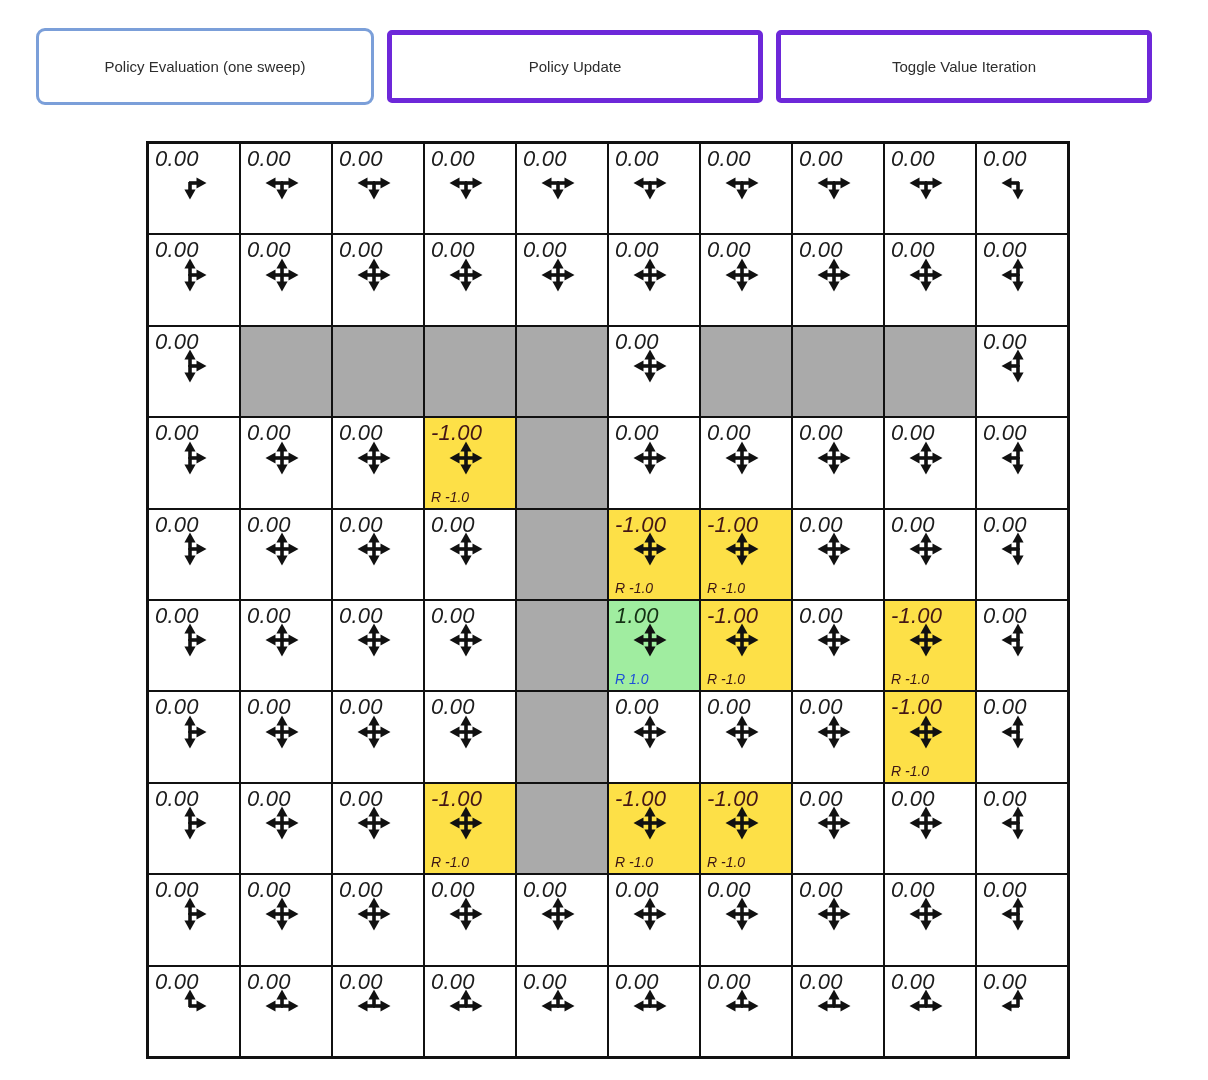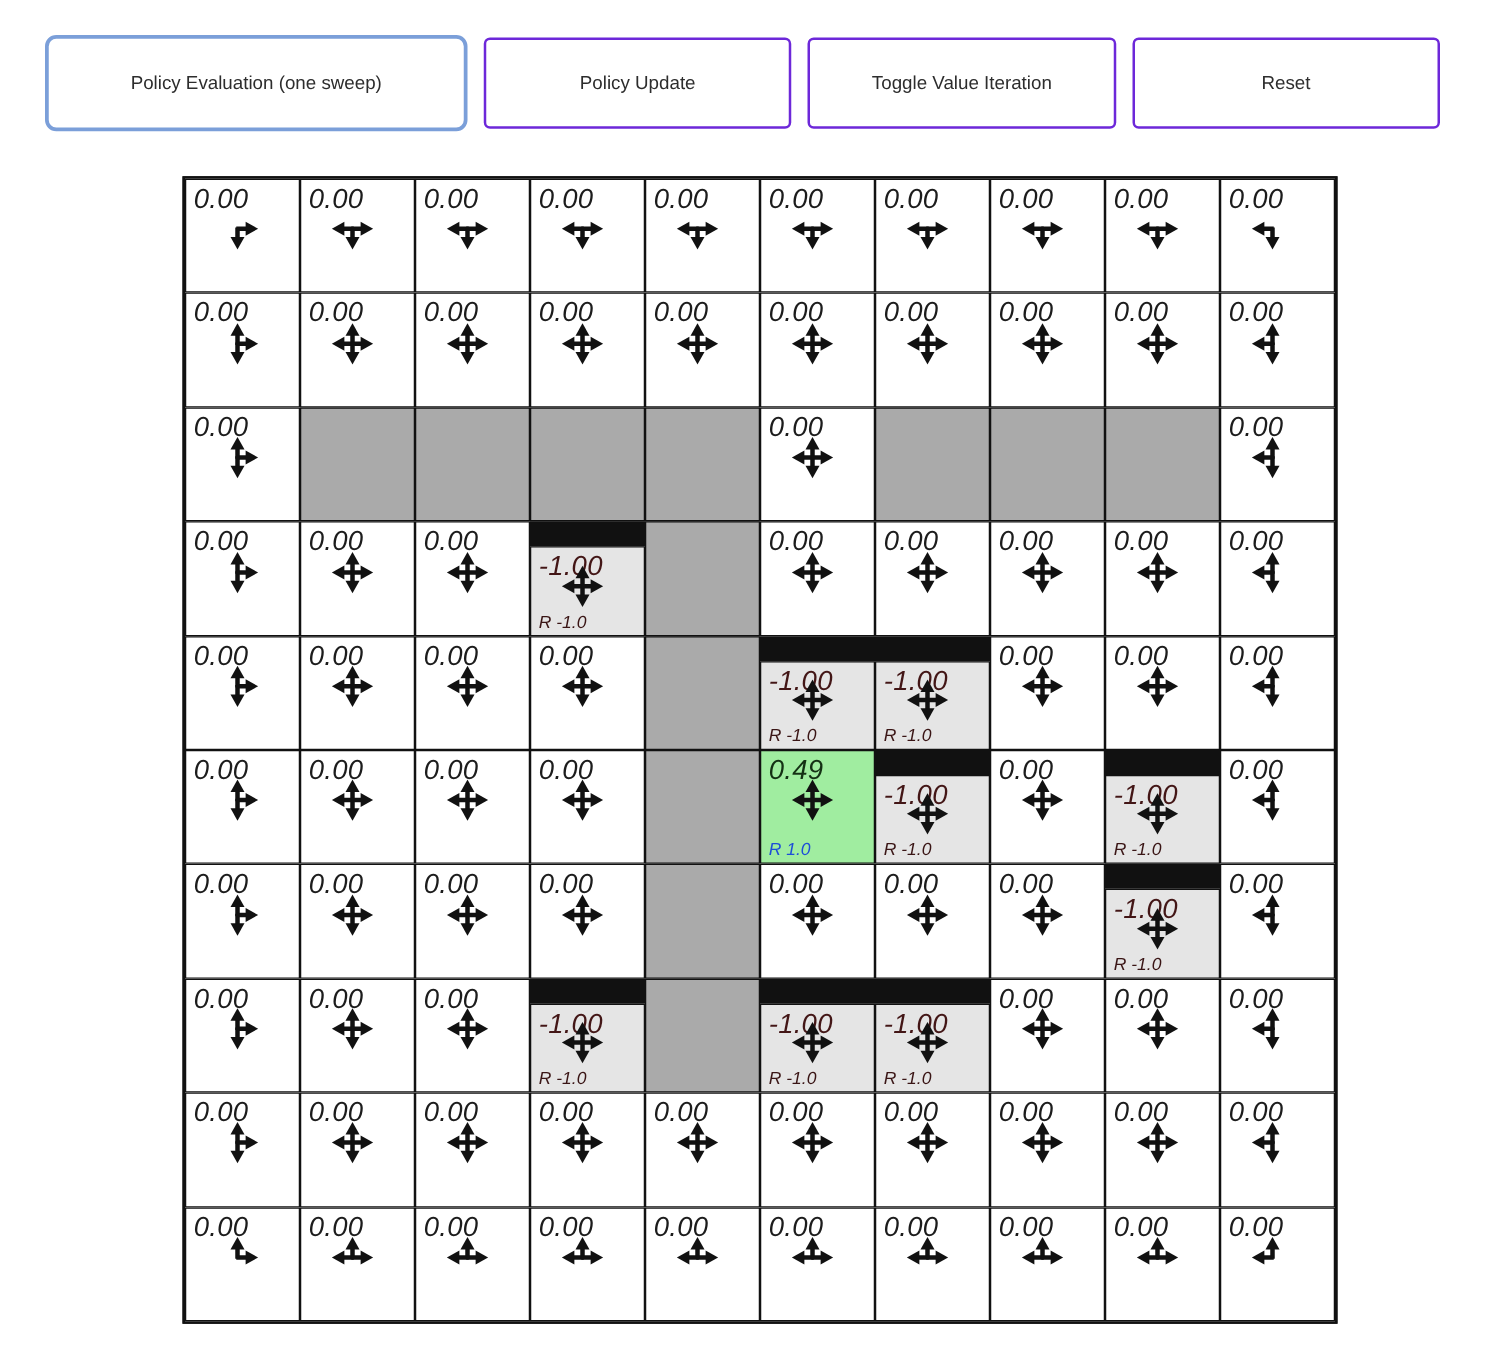--- a/index.html
+++ b/index.html
@@ -6,42 +6,42 @@
   body{
     width:1208px;height:1080px;position:relative;overflow:hidden;
     font-family:"Liberation Sans",sans-serif;color:#1f1f1f;
   }
   
   .toolbar{
     position:absolute;left:36px;top:28px;width:1116px;height:77px;
     display:flex;gap:13px;align-items:stretch;
   }
   .btn{
-    background:#ffffff;border:2px solid #6d28d9;border-radius:5px;
+    background:#ffffff;border:5px solid #6d28d9;border-radius:5px;
     display:flex;align-items:center;justify-content:center;
     font-size:15px;color:#2d2d2d;cursor:pointer;margin:2px 0;
     flex:1 1 0;
   }
   .btn.focused{
     border:3px solid #7b9fd9;border-radius:9px;margin:0;
     flex:0 0 338px;
   }
   
   .grid{
     position:absolute;left:146px;top:141px;
     display:grid;grid-template-columns:repeat(10,92px);
     grid-auto-rows:91.4px;
     border:2px solid #111111;background:#111111;font-style:italic;
   }
   .cell{
     position:relative;background:#ffffff;border:1px solid #111111;
     box-sizing:border-box;
   }
   .cell.wall{background:#aaaaaa;}
-  .cell.neg{background:#e5e5e5;margin-top:20px;}
+  .cell.neg{background:#fde047;}
   .cell.pos{background:#a0eda0;}
   .cell .val{
     position:absolute;top:2px;left:6px;font-size:22px;line-height:26px;
     color:#1c1c1c;letter-spacing:0.2px;
   }
   .cell.neg .val{color:#431616;}
   .cell.pos .val{color:#143114;}
   .cell .rwd{
     position:absolute;bottom:3px;left:6px;font-size:14px;color:#3a1515;
   }
@@ -51,21 +51,20 @@
     overflow:visible;
   }
 </style>
 </head>
 <body>
 
 <div class="toolbar">
   <button class="btn focused">Policy Evaluation (one sweep)</button>
   <button class="btn">Policy Update</button>
   <button class="btn">Toggle Value Iteration</button>
-  <button class="btn">Reset</button>
 </div>
 
 <div class="grid">
     <div class="cell">
       <span class="val">0.00</span>
       <svg width="44" height="44" viewBox="-22 -22 44 44" class="arrows">
         <g transform="rotate(180)">
           <path d="M0 1 L0 -8" stroke="#111" stroke-width="3.6" fill="none"></path>
           <polygon points="0,-16.5 -5.6,-6.5 5.6,-6.5" fill="#111"></polygon>
         </g>
@@ -930,21 +929,21 @@
           <polygon points="0,-16.5 -5.6,-6.5 5.6,-6.5" fill="#111"></polygon>
         </g>
         <g transform="rotate(90)">
           <path d="M0 1 L0 -8" stroke="#111" stroke-width="3.6" fill="none"></path>
           <polygon points="0,-16.5 -5.6,-6.5 5.6,-6.5" fill="#111"></polygon>
         </g>
       </svg>
     </div>
     <div class="cell wall"></div>
     <div class="cell pos">
-      <span class="val">0.49</span>
+      <span class="val">1.00</span>
       <svg width="44" height="44" viewBox="-22 -22 44 44" class="arrows">
         <g transform="rotate(0)">
           <path d="M0 1 L0 -8" stroke="#111" stroke-width="3.6" fill="none"></path>
           <polygon points="0,-16.5 -5.6,-6.5 5.6,-6.5" fill="#111"></polygon>
         </g>
         <g transform="rotate(180)">
           <path d="M0 1 L0 -8" stroke="#111" stroke-width="3.6" fill="none"></path>
           <polygon points="0,-16.5 -5.6,-6.5 5.6,-6.5" fill="#111"></polygon>
         </g>
         <g transform="rotate(270)">

